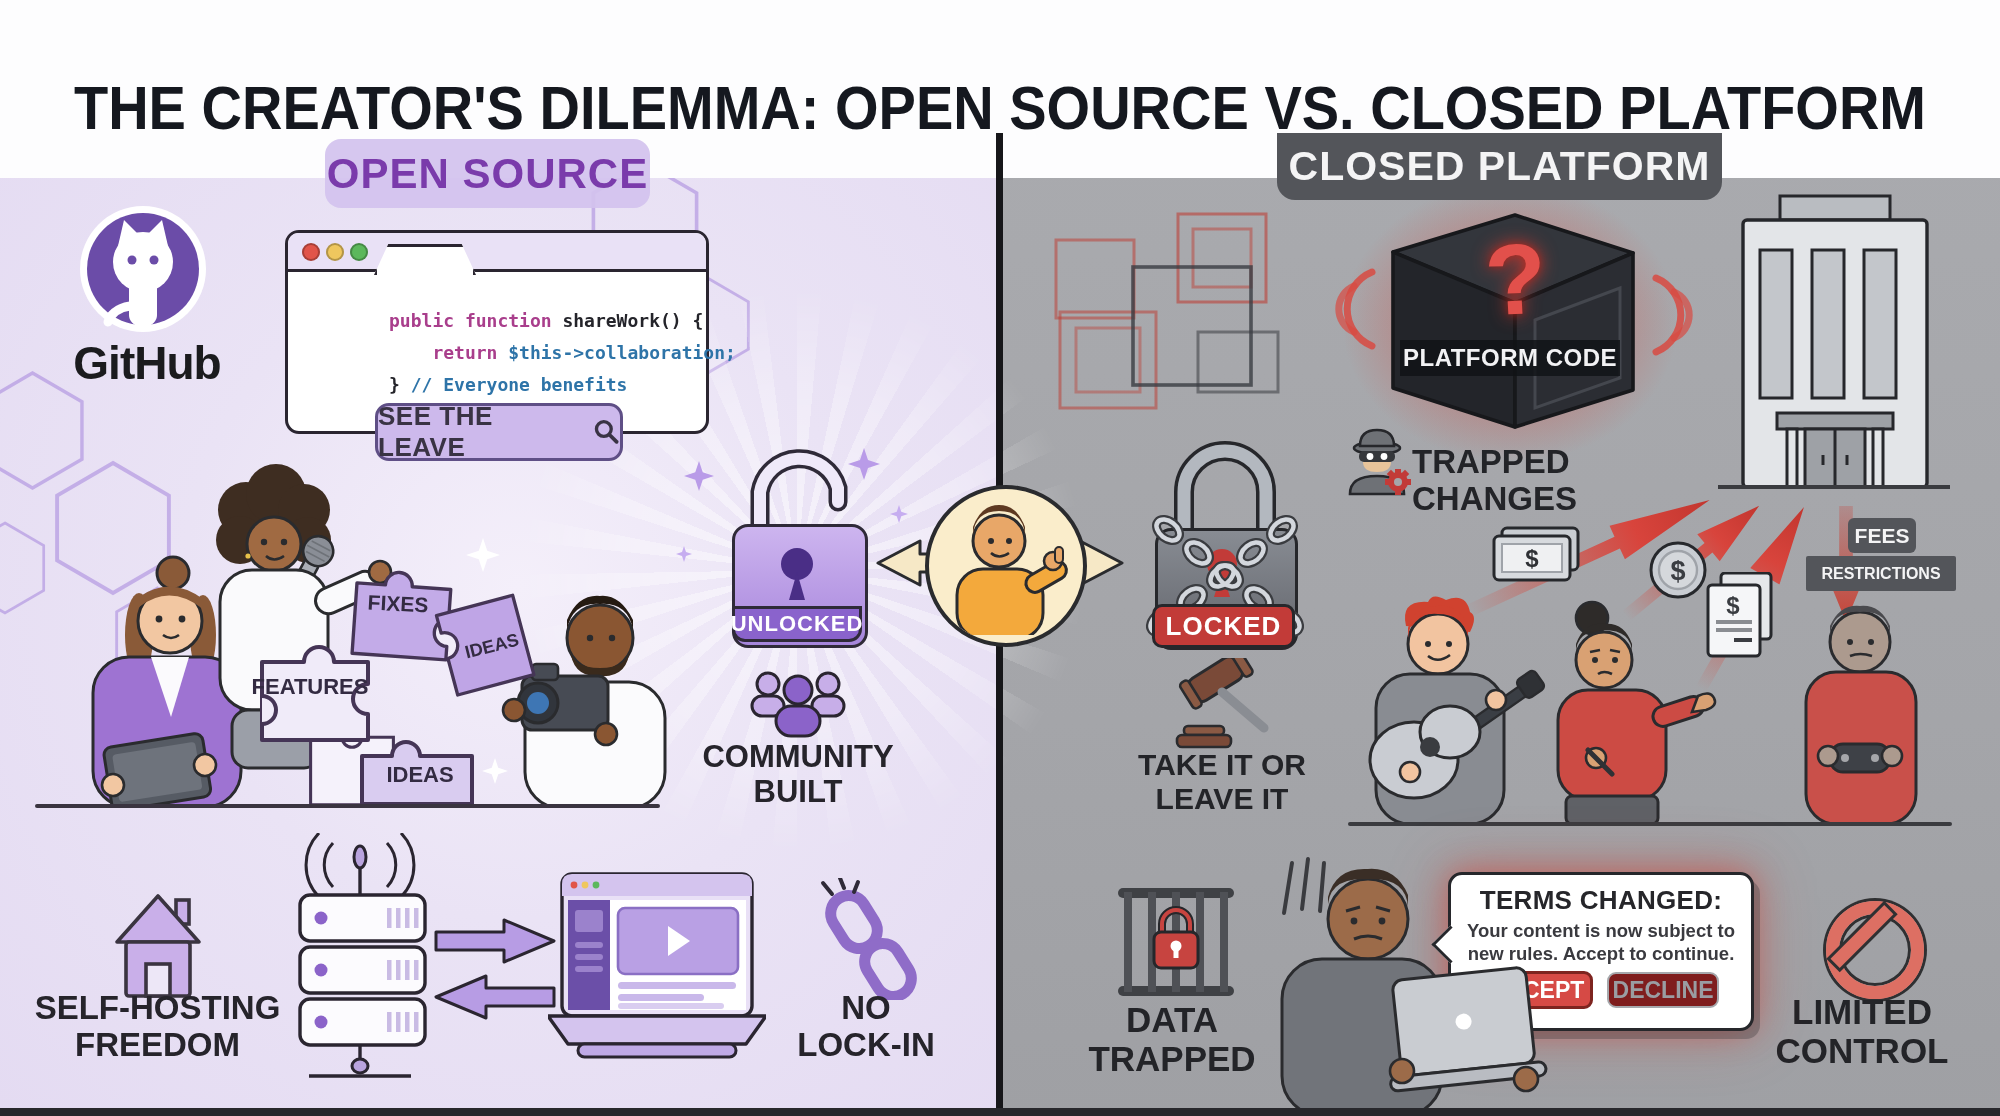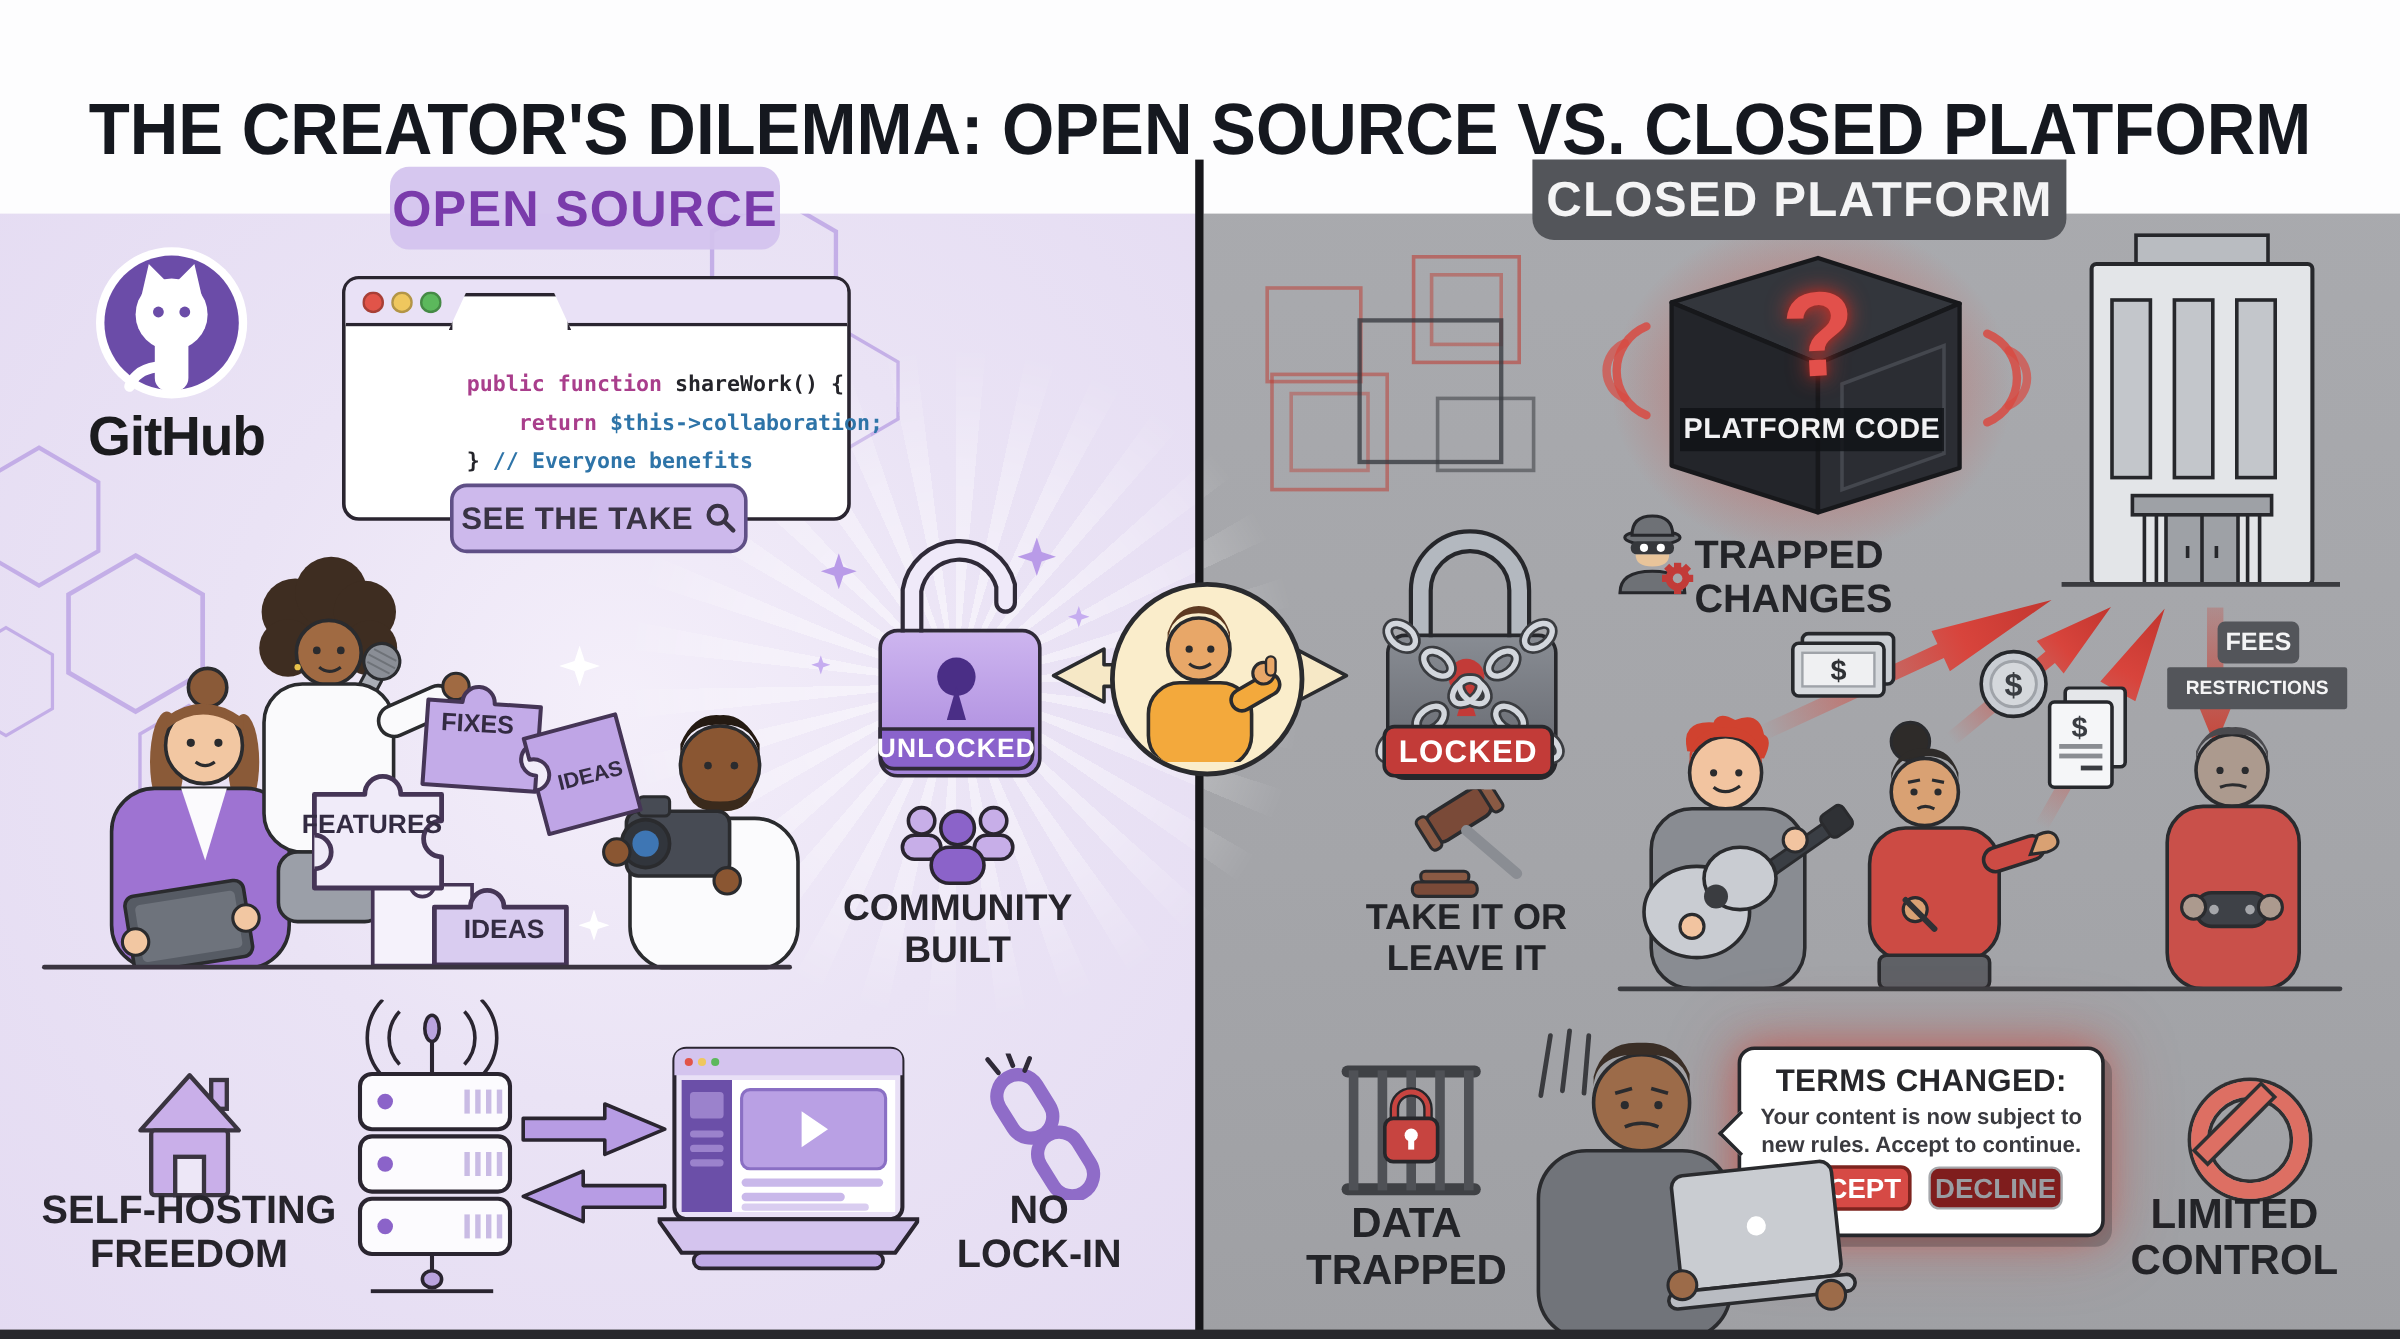--- a/index.html
+++ b/index.html
@@ -119,21 +119,21 @@
       <span class="kw">public function</span><span class="cdark"> shareWork() {</span>
     </div>
     <div class="abs codeline" style="left:36px;top:88px;">
       <span>    </span><span class="kw">return</span><span class="cblue"> $this-&gt;collaboration;</span>
     </div>
     <div class="abs codeline" style="left:36px;top:120px;">
       <span class="cdark">} </span><span class="cblue">// Everyone benefits</span>
     </div>
   </div>
   <div class="abs ctr seebtn">
-    <span>SEE THE TAKE</span>
+    <span>SEE THE LEAVE</span>
     <svg width="26" height="26" viewBox="0 0 26 26">
       <circle cx="10" cy="10" r="7.5" fill="none" stroke="#393344" stroke-width="3.4"></circle>
       <line x1="16" y1="16" x2="23" y2="23" stroke="#393344" stroke-width="3.8" stroke-linecap="round"></line>
     </svg>
   </div>
 
   <svg class="abs" style="left:55px;top:555px;z-index:2" width="190" height="252" viewBox="0 0 190 252">
     <circle cx="118" cy="18" r="16" fill="#8A5A38" stroke="#2A2B2E" stroke-width="3"></circle>
     <ellipse cx="84" cy="80" rx="14" ry="42" fill="#8A5A38"></ellipse>
     <ellipse cx="148" cy="80" rx="13" ry="40" fill="#8A5A38"></ellipse>

